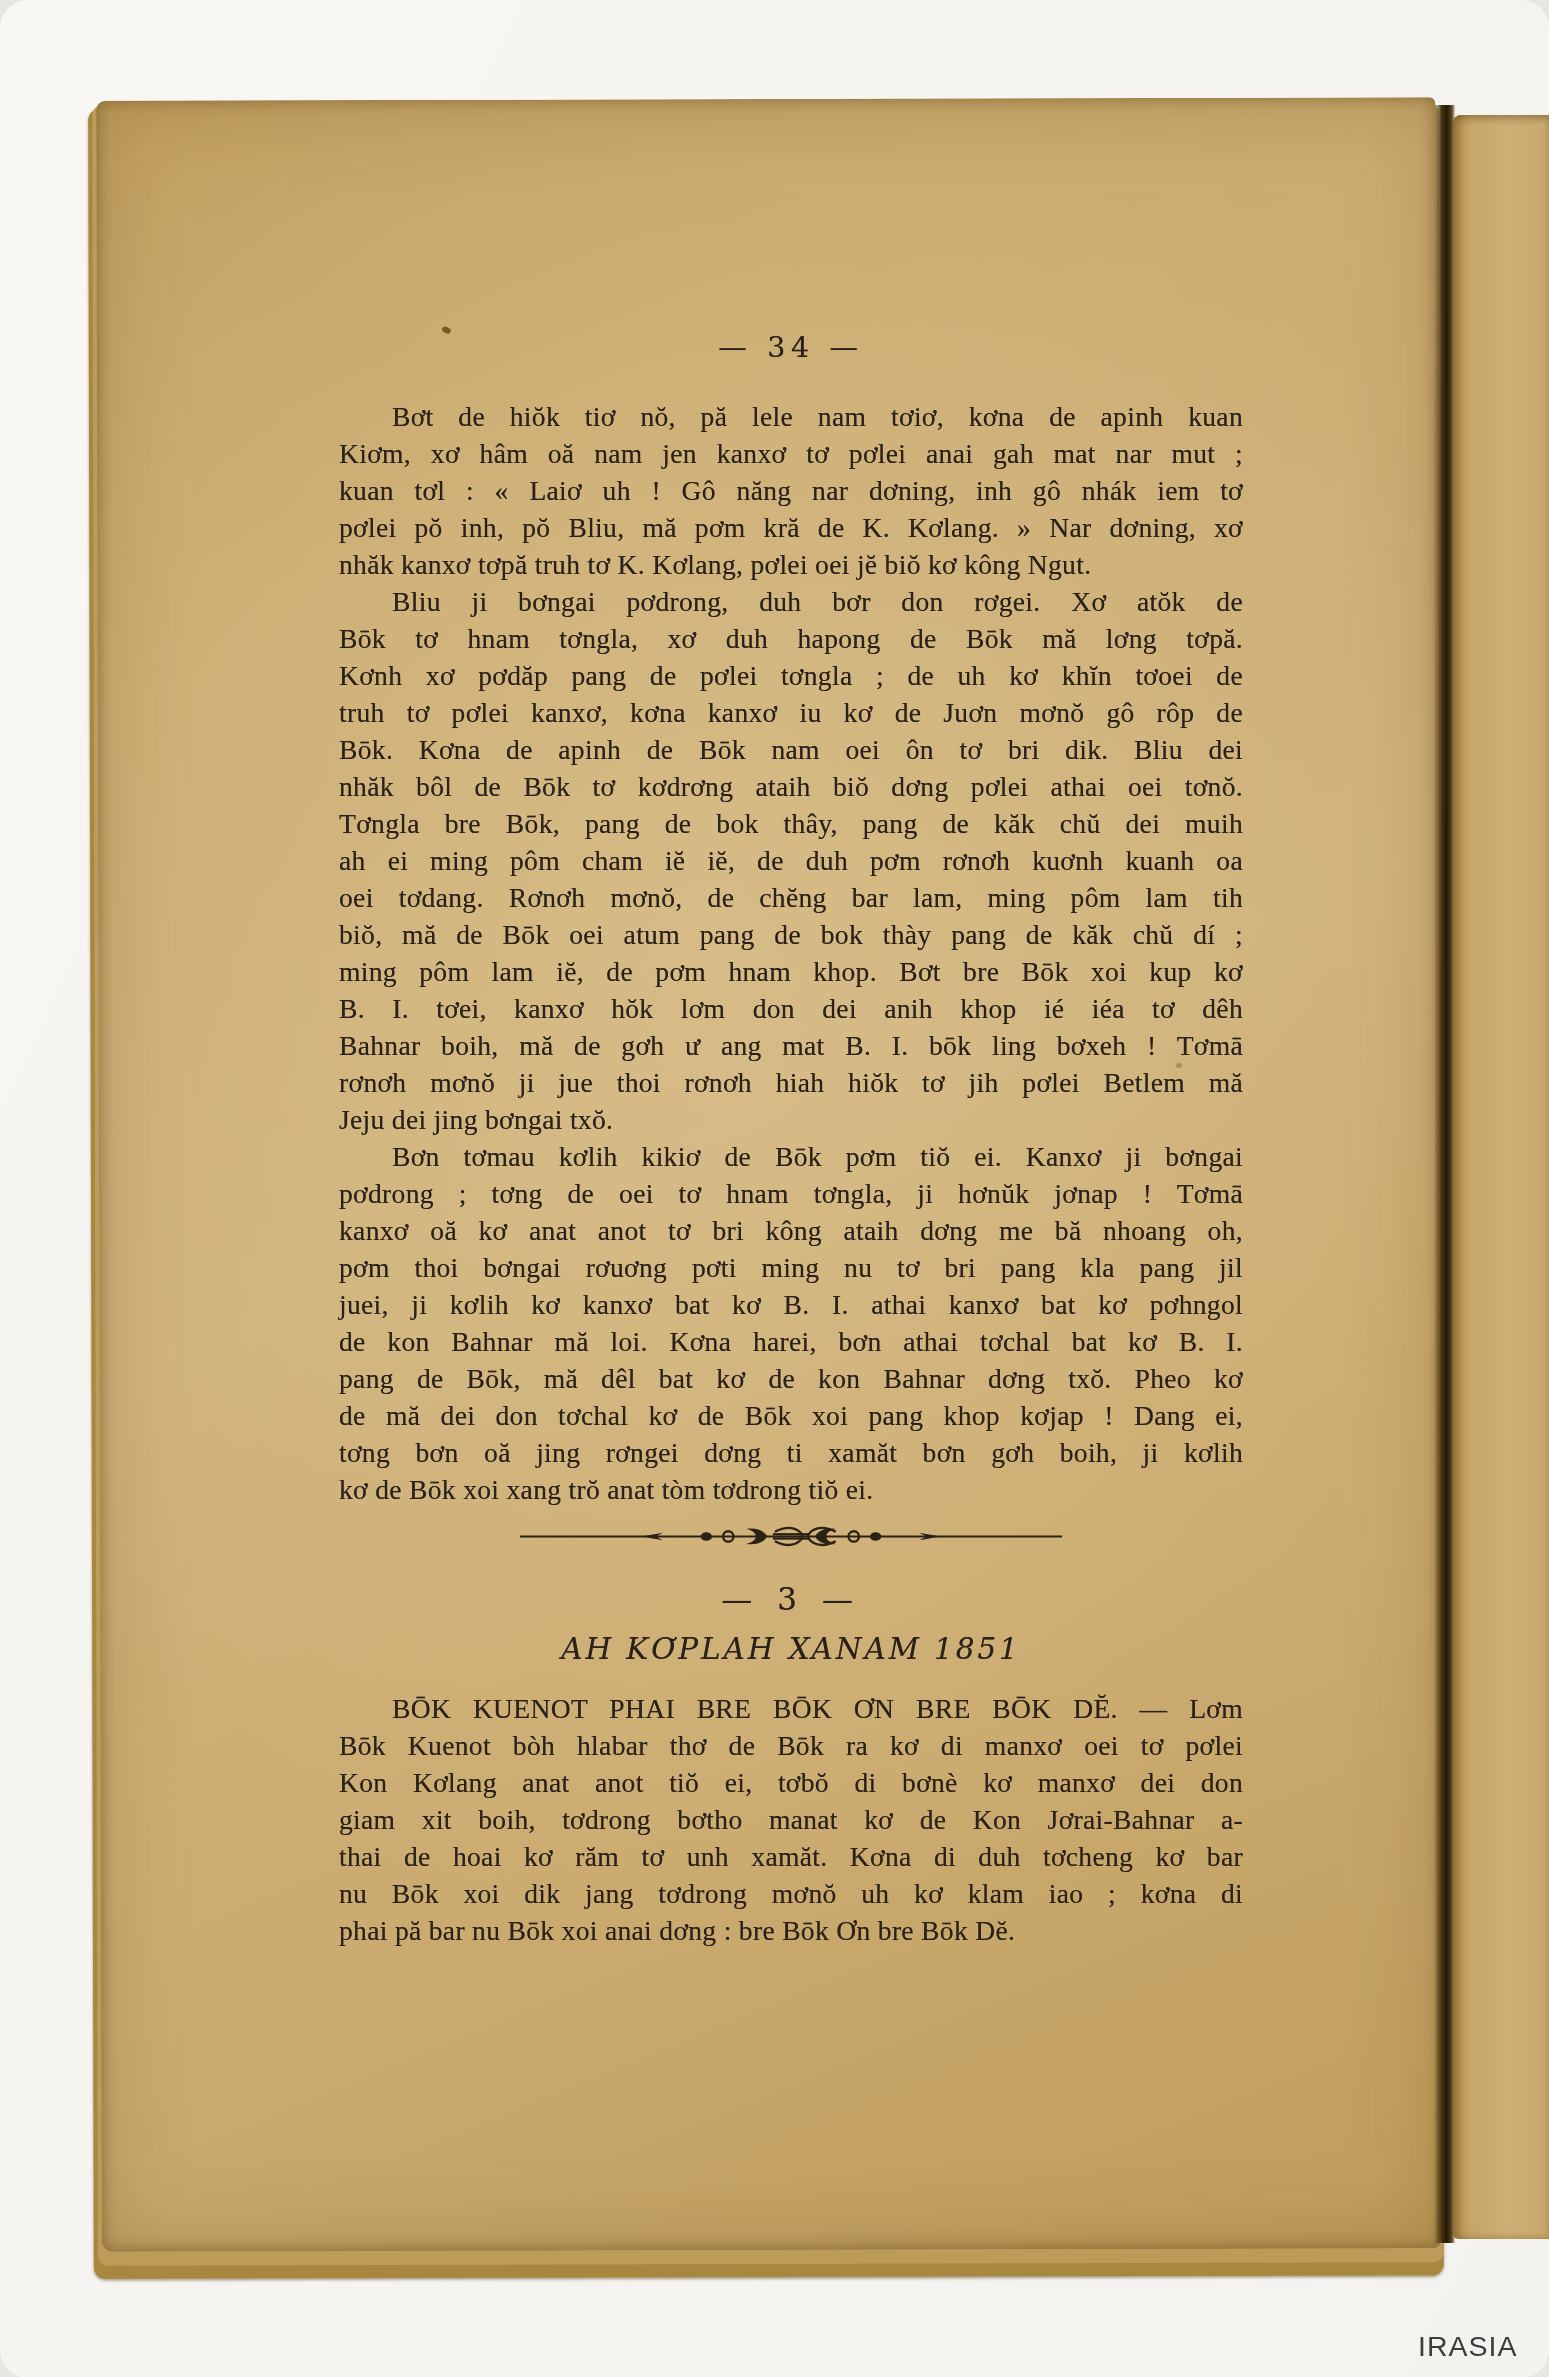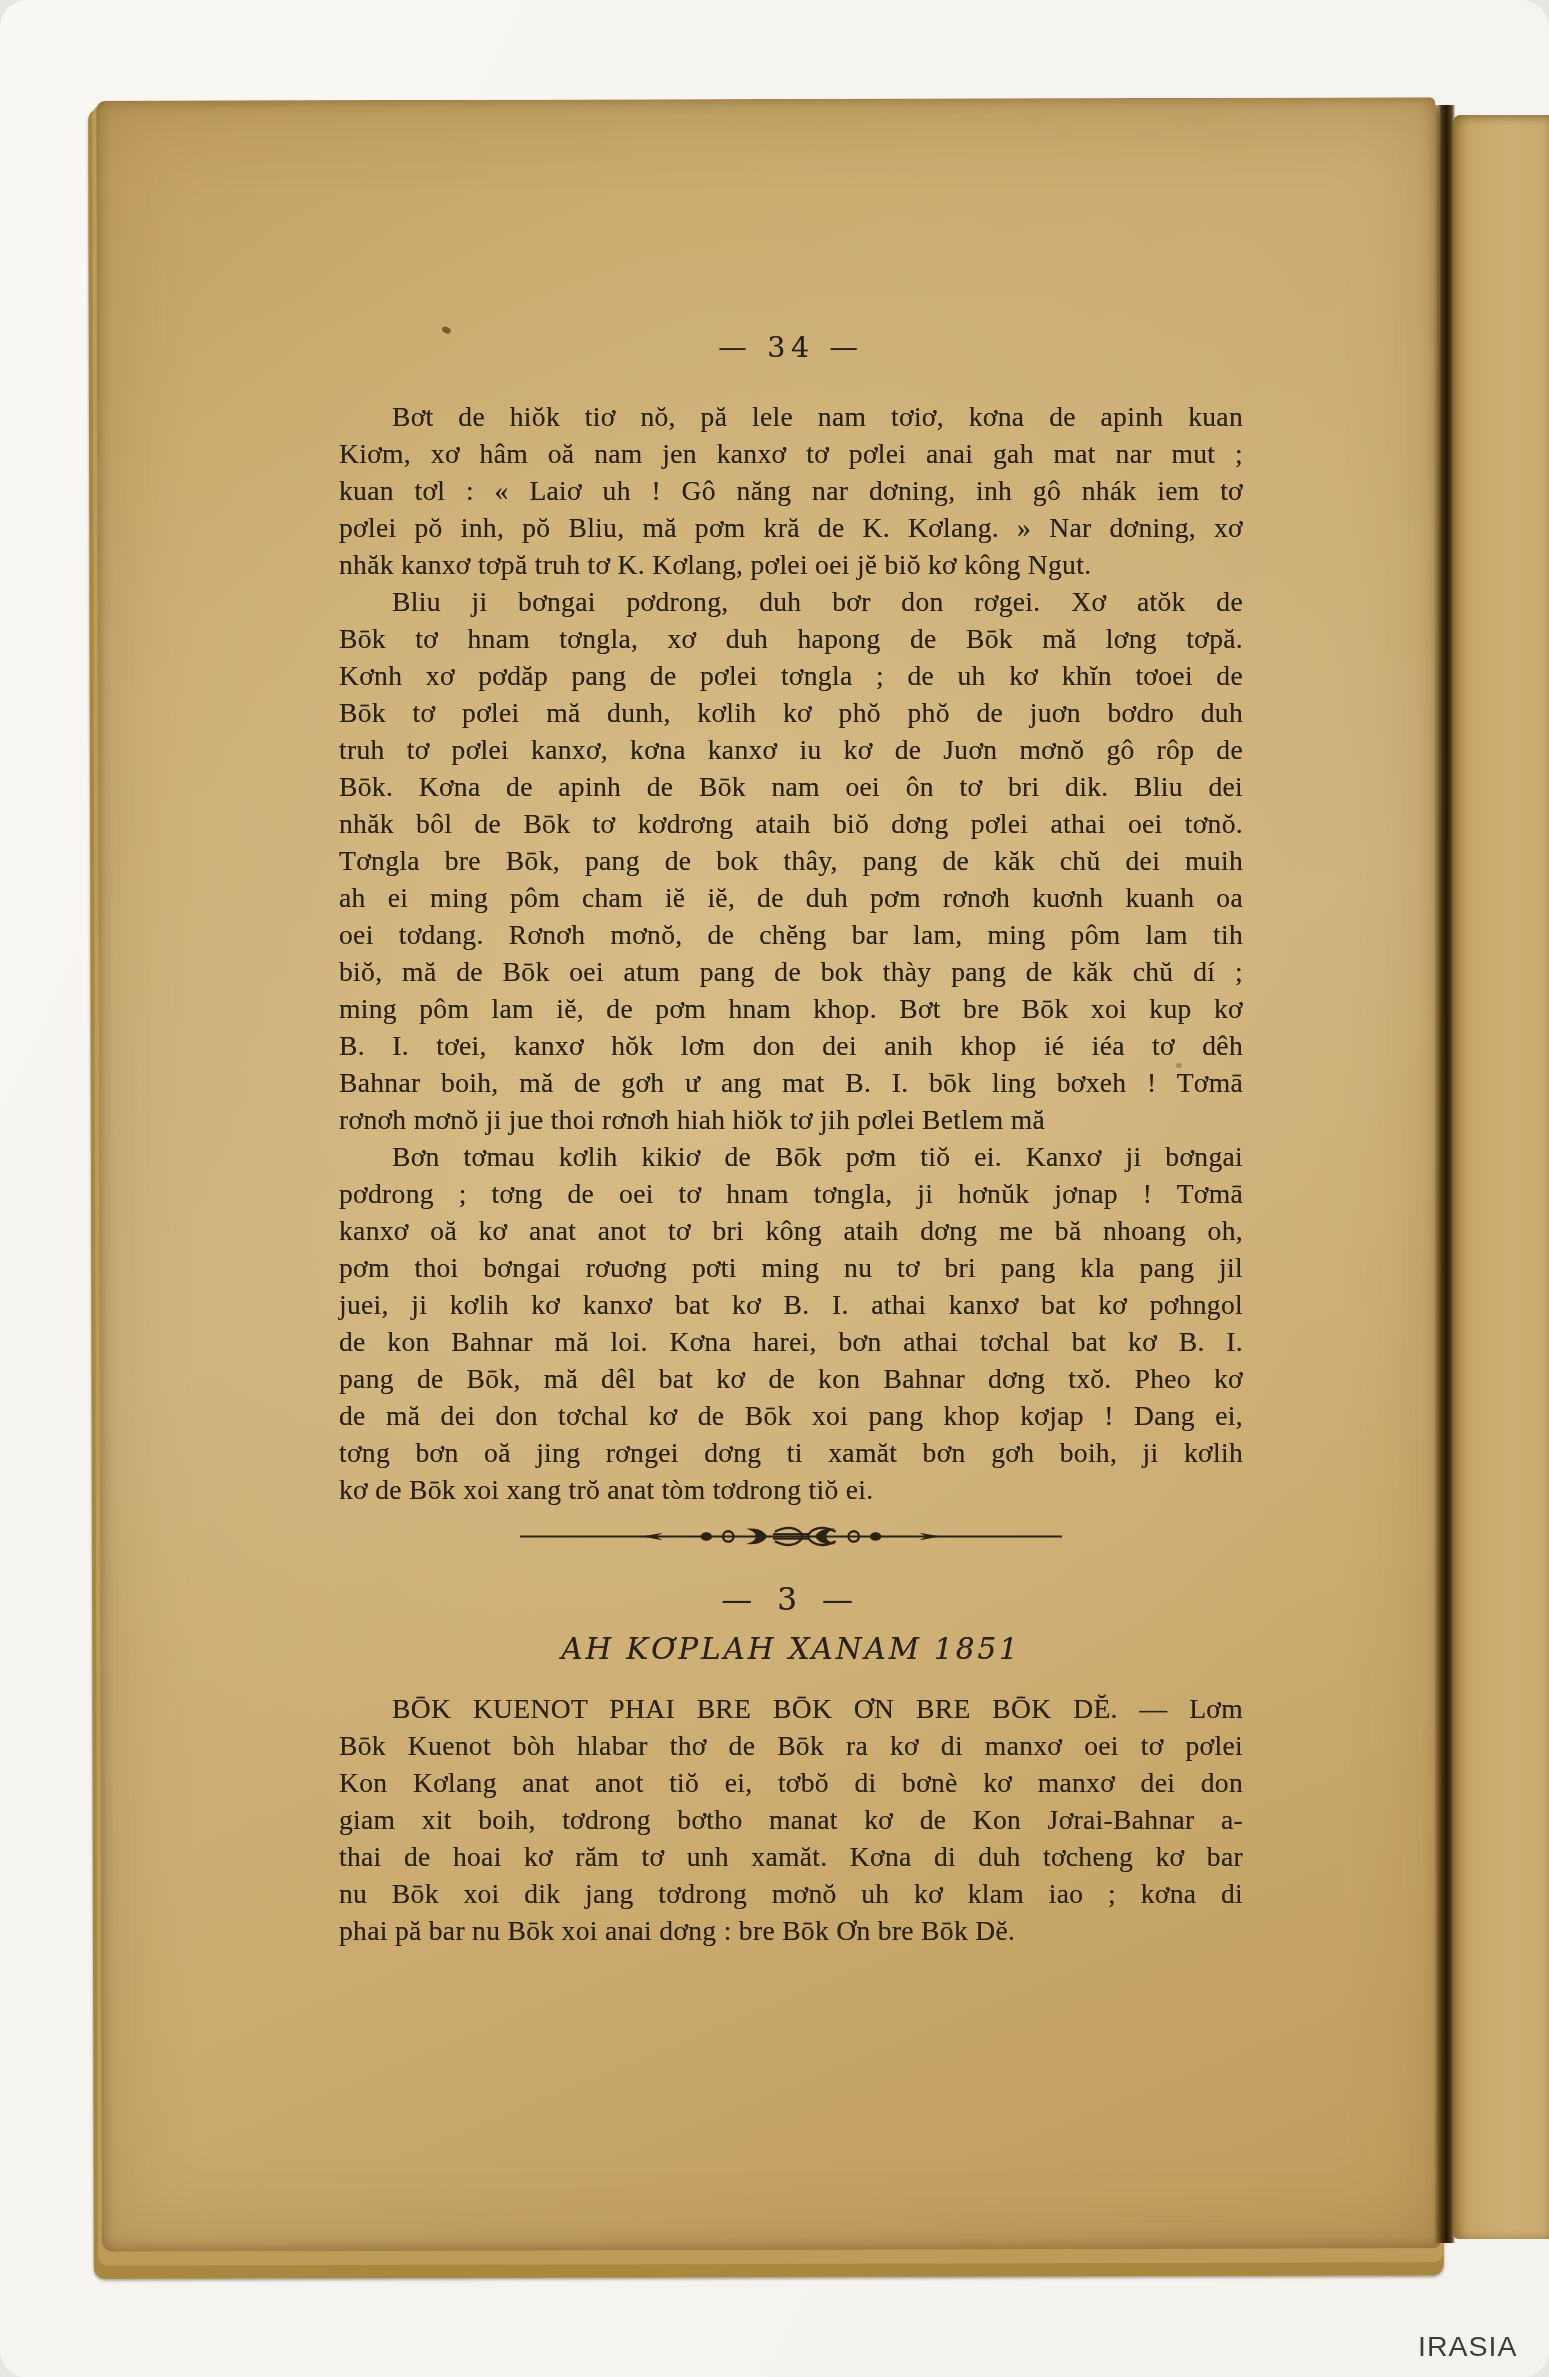--- a/index.html
+++ b/index.html
@@ -82,32 +82,32 @@
         <div class="line">Kiơm, xơ hâm oă nam jen kanxơ tơ pơlei anai gah mat nar mut ;</div>
         <div class="line">kuan tơl : « Laiơ uh ! Gô năng nar dơning, inh gô nhák iem tơ</div>
         <div class="line">pơlei pŏ inh, pŏ Bliu, mă pơm kră de K. Kơlang. » Nar dơning, xơ</div>
         <div class="line">nhăk kanxơ tơpă truh tơ K. Kơlang, pơlei oei jĕ biŏ kơ kông Ngut.</div>
       </div>
 
     <div class="para indent">
         <div class="line">Bliu ji bơngai pơdrong, duh bơr don rơgei. Xơ atŏk de</div>
         <div class="line">Bōk tơ hnam tơngla, xơ duh hapong de Bōk mă lơng tơpă.</div>
         <div class="line">Kơnh xơ pơdăp pang de pơlei tơngla ; de uh kơ khĭn tơoei de</div>
-        <div class="line">Bōk tơ pơlei mă dunh, kơlih kơ phŏ phŏ de juơn bơdro duh</div>
         <div class="line">truh tơ pơlei kanxơ, kơna kanxơ iu kơ de Juơn mơnŏ gô rôp de</div>
         <div class="line">Bōk. Kơna de apinh de Bōk nam oei ôn tơ bri dik. Bliu dei</div>
         <div class="line">nhăk bôl de Bōk tơ kơdrơng ataih biŏ dơng pơlei athai oei tơnŏ.</div>
         <div class="line">Tơngla bre Bōk, pang de bok thây, pang de kăk chŭ dei muih</div>
         <div class="line">ah ei ming pôm cham iĕ iĕ, de duh pơm rơnơh kuơnh kuanh oa</div>
         <div class="line">oei tơdang. Rơnơh mơnŏ, de chĕng bar lam, ming pôm lam tih</div>
         <div class="line">biŏ, mă de Bōk oei atum pang de bok thày pang de kăk chŭ dí ;</div>
         <div class="line">ming pôm lam iĕ, de pơm hnam khop. Bơt bre Bōk xoi kup kơ</div>
         <div class="line">B. I. tơei, kanxơ hŏk lơm don dei anih khop ié iéa tơ dêh</div>
         <div class="line">Bahnar boih, mă de gơh ư ang mat B. I. bōk ling bơxeh ! Tơmā</div>
         <div class="line">rơnơh mơnŏ ji jue thoi rơnơh hiah hiŏk tơ jih pơlei Betlem mă</div>
+        <div class="line">Jeju dei jing bơngai txŏ.</div>
       </div>
 
     <div class="para indent">
         <div class="line">Bơn tơmau kơlih kikiơ de Bōk pơm tiŏ ei. Kanxơ ji bơngai</div>
         <div class="line">pơdrong ; tơng de oei tơ hnam tơngla, ji hơnŭk jơnap ! Tơmā</div>
         <div class="line">kanxơ oă kơ anat anot tơ bri kông ataih dơng me bă nhoang oh,</div>
         <div class="line">pơm thoi bơngai rơuơng pơti ming nu tơ bri pang kla pang jil</div>
         <div class="line">juei, ji kơlih kơ kanxơ bat kơ B. I. athai kanxơ bat kơ pơhngol</div>
         <div class="line">de kon Bahnar mă loi. Kơna harei, bơn athai tơchal bat kơ B. I.</div>
         <div class="line">pang de Bōk, mă dêl bat kơ de kon Bahnar dơng txŏ. Pheo kơ</div>

